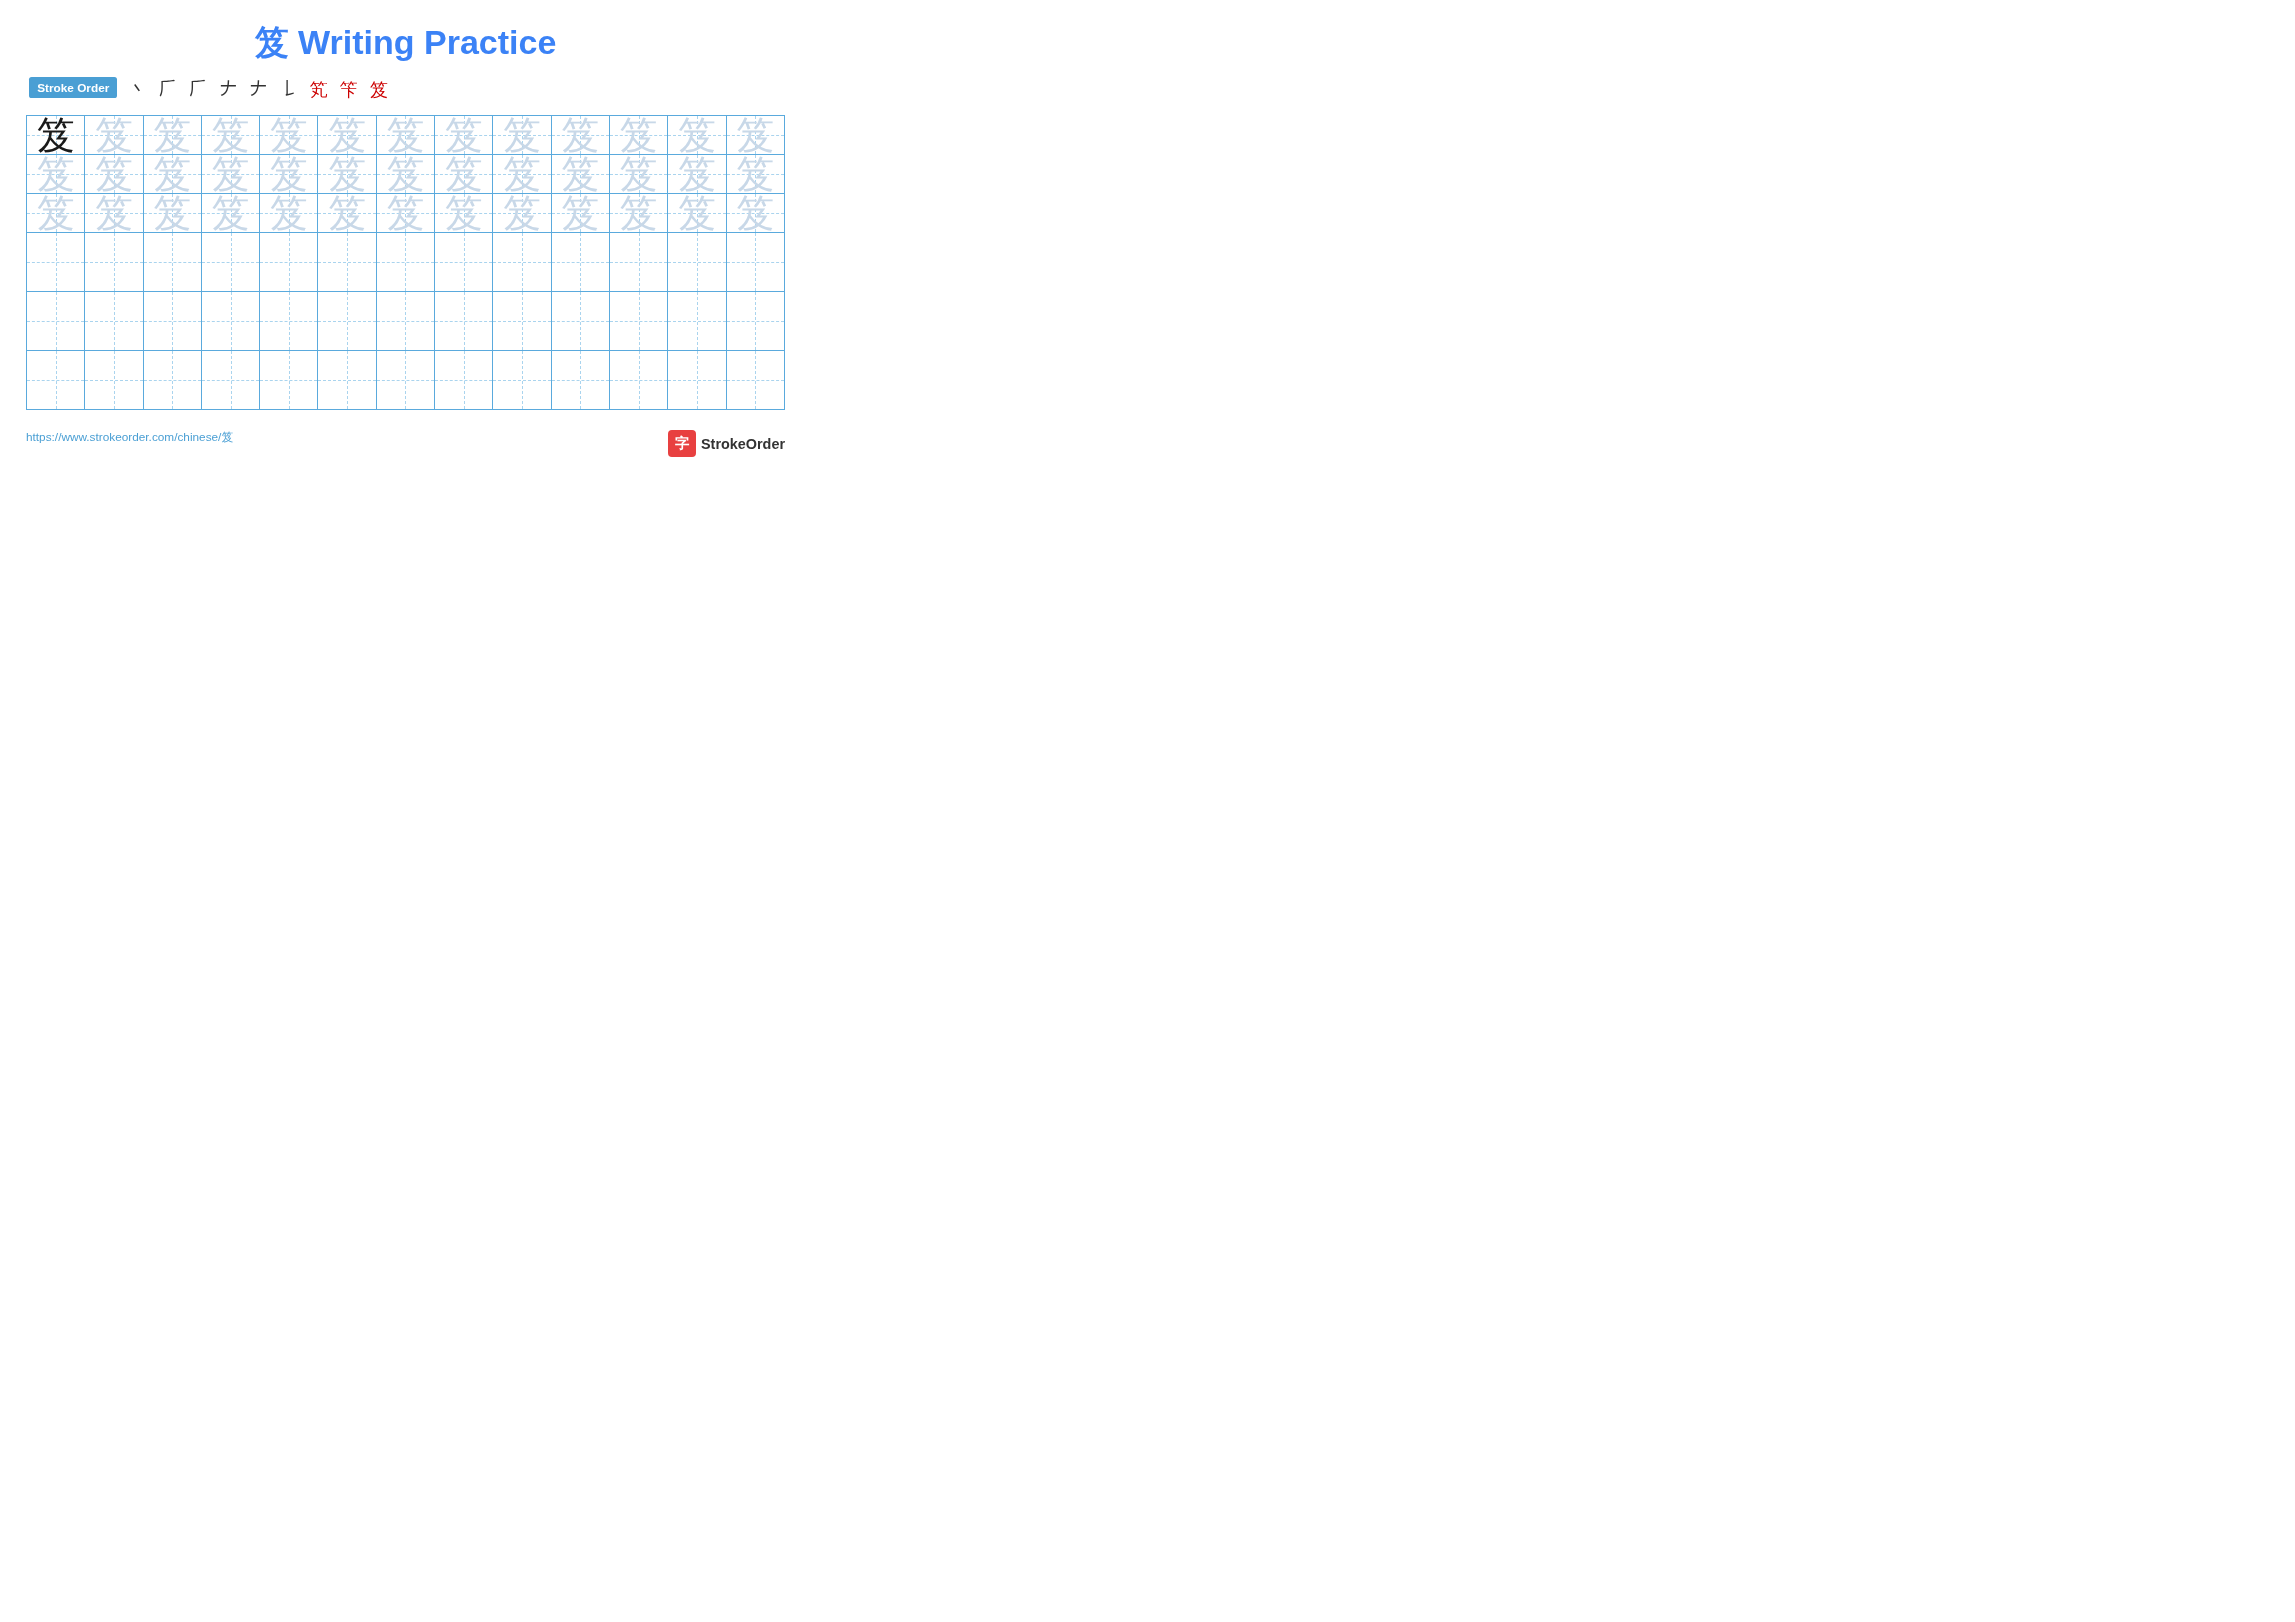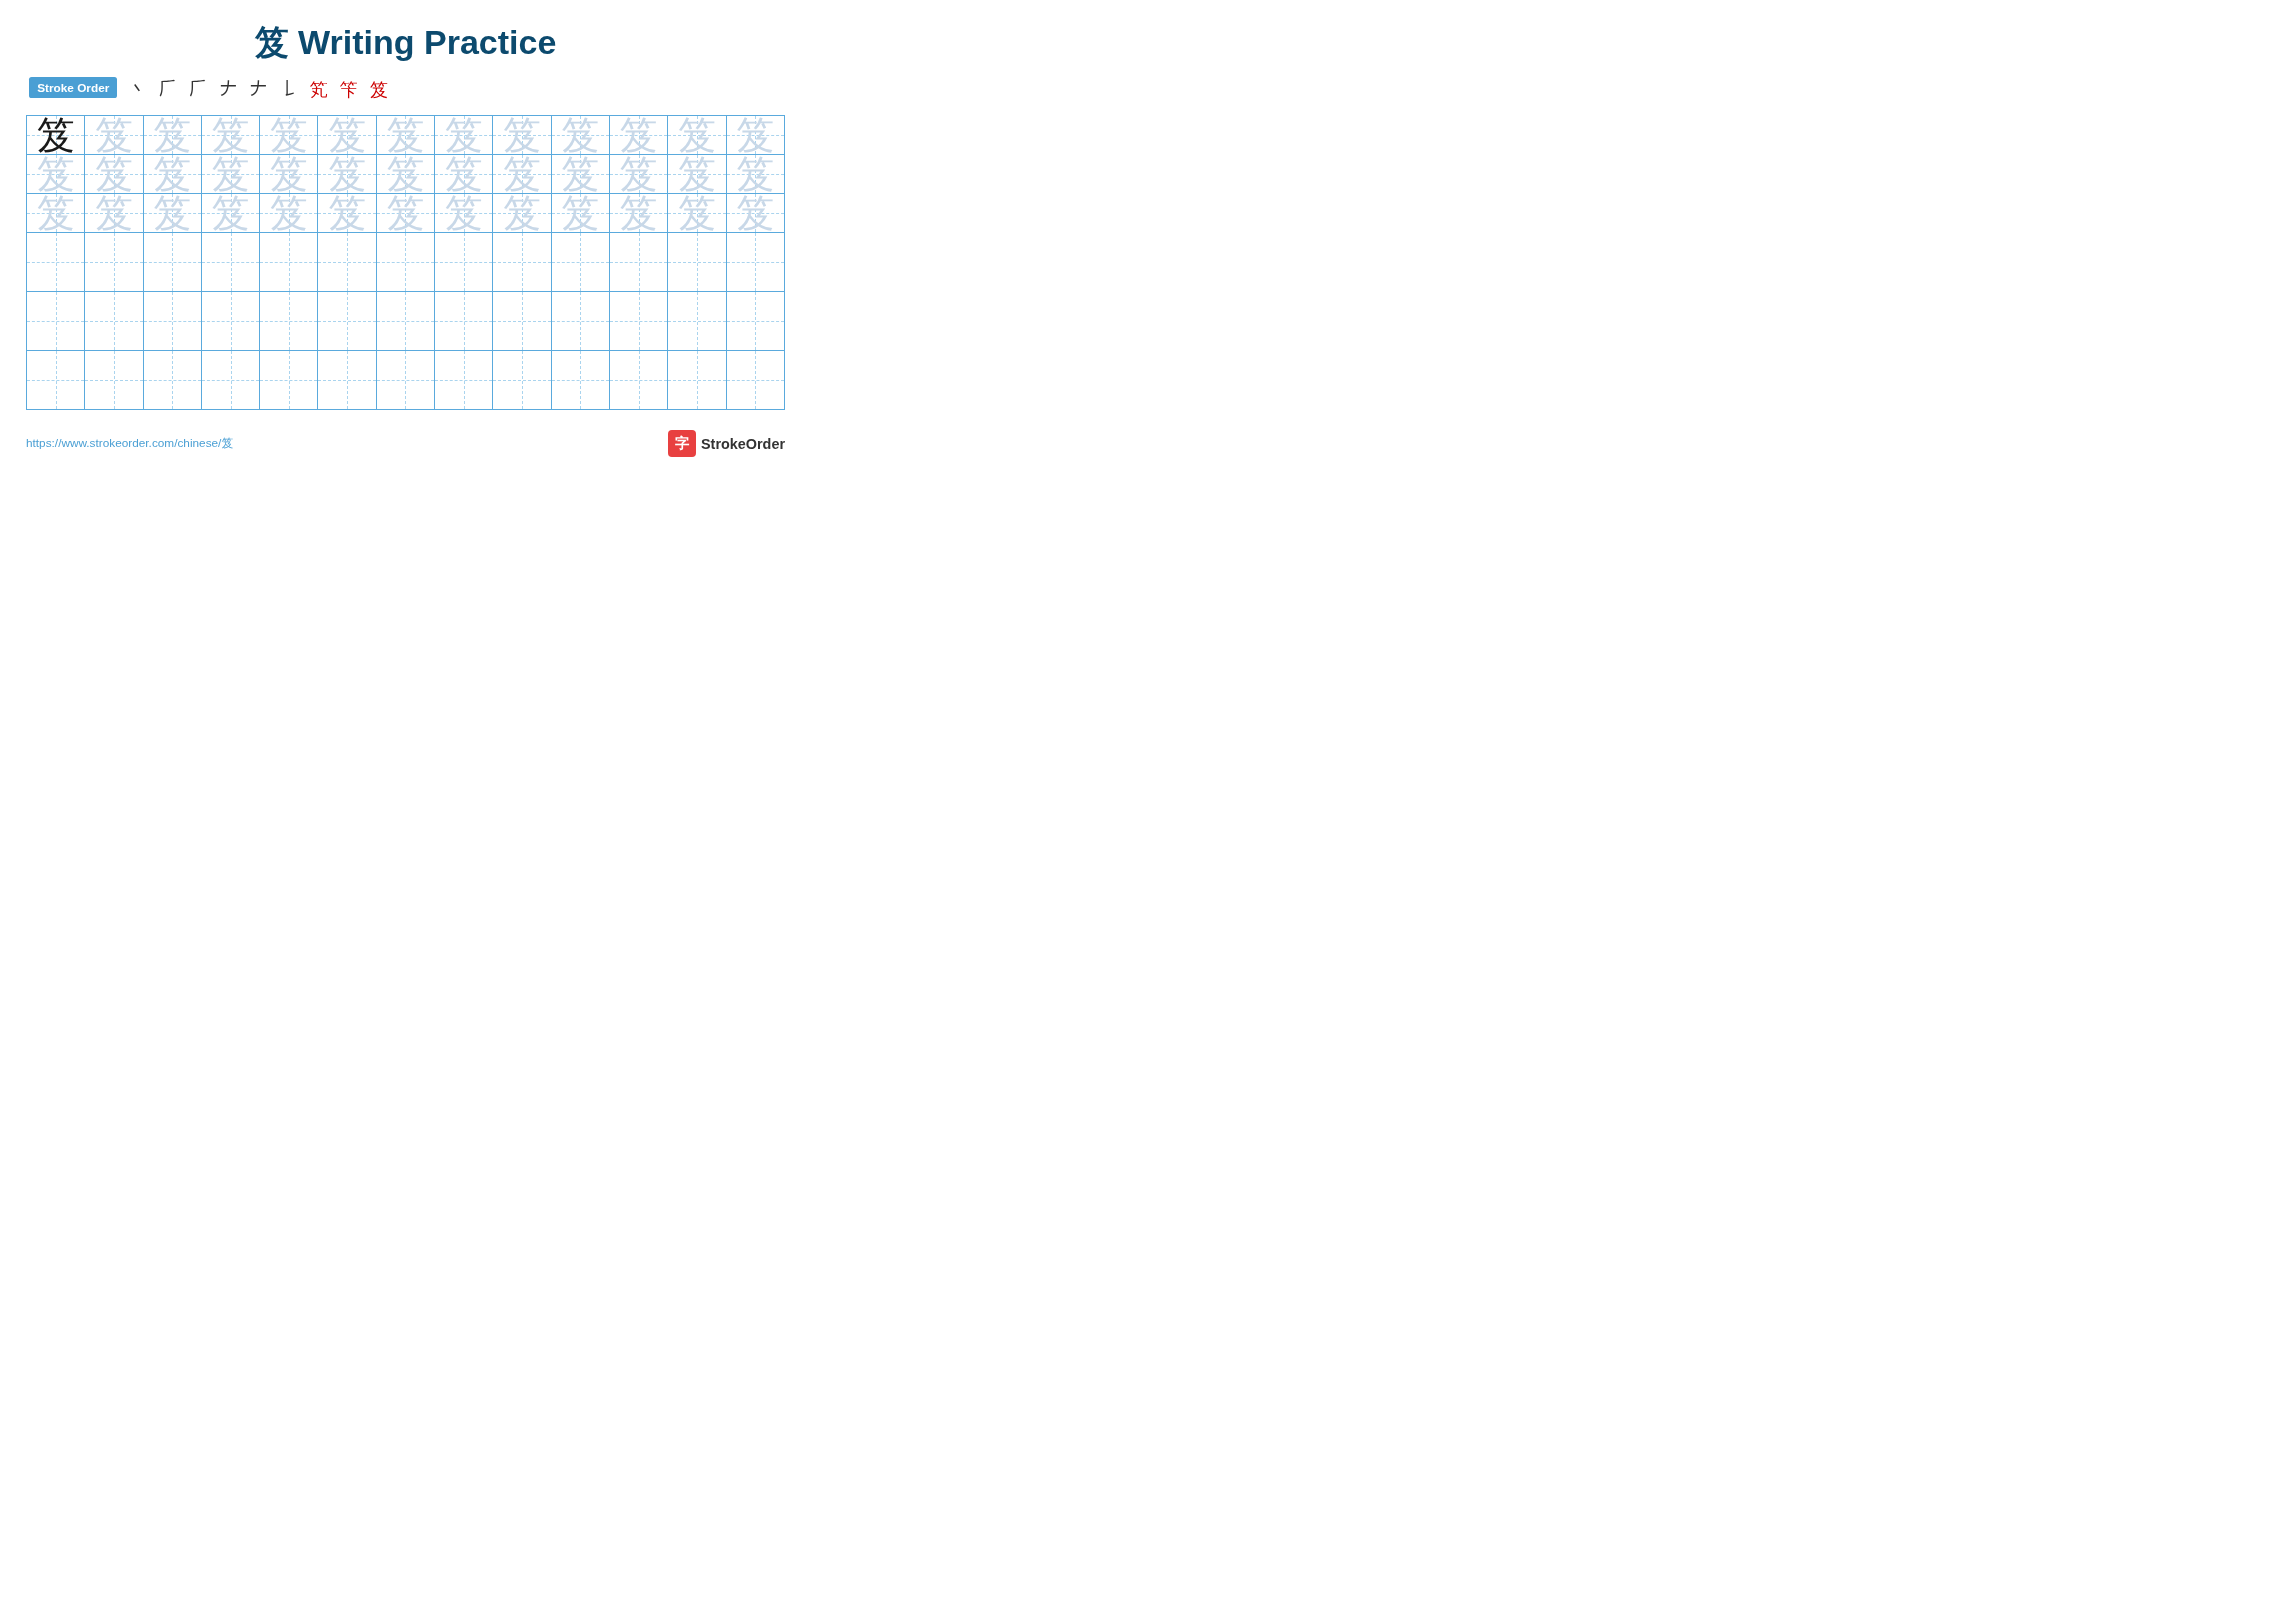--- a/index.html
+++ b/index.html
@@ -9,21 +9,21 @@
       width: 811px;
       min-height: 573px;
       position: relative;
       padding: 13px 26px 26px 26px;
     }
 
     .page-title {
       text-align: center;
       font-size: 34px;
       font-weight: bold;
-      color: #0c4a6e;
+      color: #3b82f6;
       margin-bottom: 11.8px;
       margin-top: 6.5px;
     }
 
     .stroke-order-row {
       display: flex;
       align-items: flex-start;
       gap: 11.8px;
       margin-bottom: 13px;
       padding-left: 3.3px;
@@ -98,21 +98,20 @@
     .cell-char.light {
       color: #c8d8e8;
     }
 
     .empty-row td {
       height: 59px;
     }
 
     .footer {
       display: flex;
-      align-items: center;
       justify-content: space-between;
       margin-top: 19.6px;
       gap: 43px;
     }
 
     .footer-url {
       color: #4a9fd4;
       font-size: 11.8px;
       text-decoration: none;
     }

